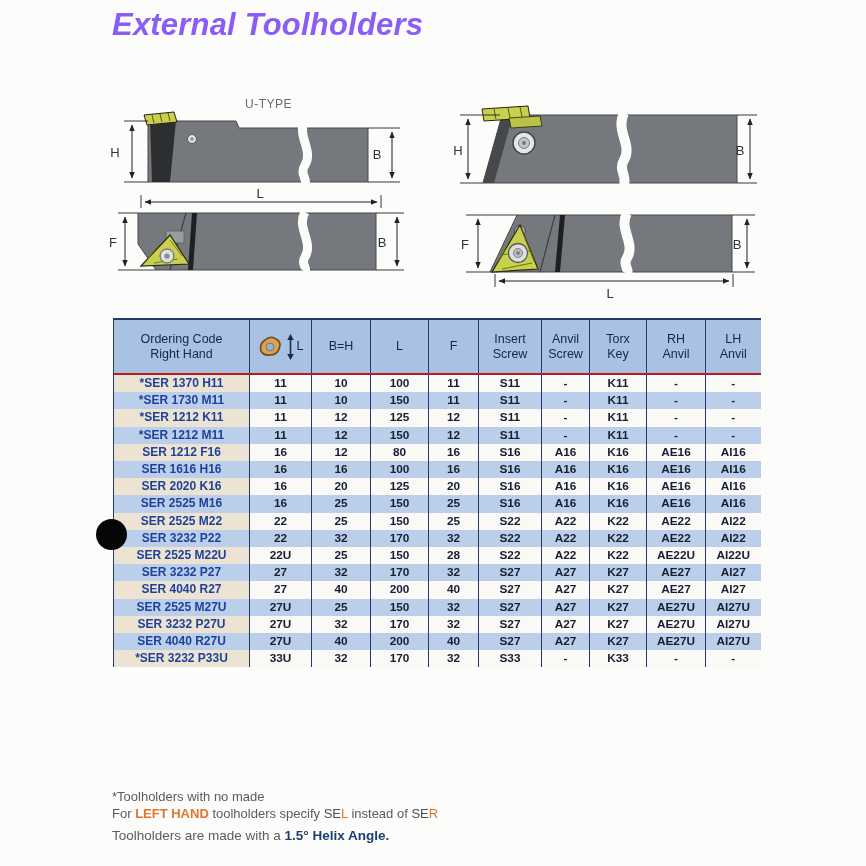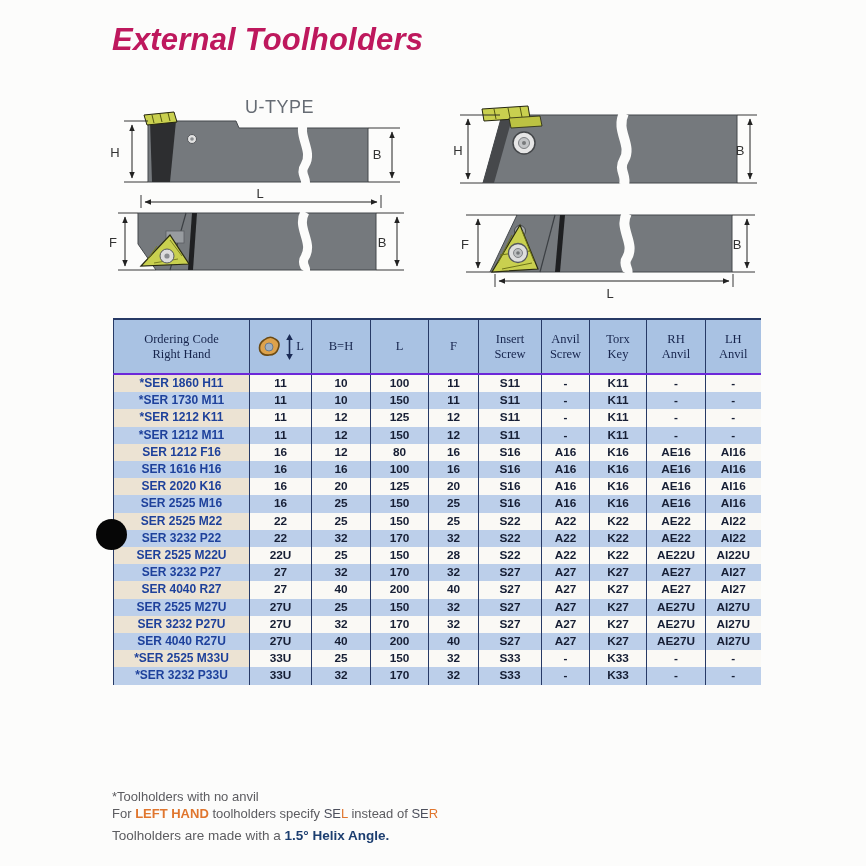--- a/index.html
+++ b/index.html
@@ -2,44 +2,44 @@
 <html><head>
 <meta charset="utf-8">
 <style>
   html,body { margin:0; padding:0; background:#e9e9e9; }
   .page {
     position:relative; width:866px; height:866px; margin:0 auto;
     background:#fcfcfb; overflow:hidden;
     font-family:"Liberation Sans", sans-serif;
   }
   .title {
-    position:absolute; left:112px; top:22px;
+    position:absolute; left:112px; top:7px;
     font-size:31px; font-weight:700; font-style:italic;
-    color:#be185d; letter-spacing:0.2px;
+    color:#8b5cf6; letter-spacing:0.2px;
   }
   .utype {
     position:absolute; left:245px; top:97px;
-    font-size:18px; color:#666c74; letter-spacing:0.5px;
+    font-size:12px; color:#666c74; letter-spacing:0.5px;
   }
   svg.diag { position:absolute; }
   #diagLeft  { left:108px; top:108px; }
   #diagRight { left:452px; top:103px; }
   svg text { font-family:"Liberation Sans", sans-serif; font-size:13px; fill:#333; }
 
   table.spec {
     position:absolute; left:113px; top:318px; width:647px;
     border-collapse:collapse; table-layout:fixed;
     border-top:2px solid #273a66;
   }
   .spec th {
     background:#a9c2e3; color:#16244c; font-weight:400;
     font-size:12.5px; line-height:1.18; height:53px;
     border-left:1.5px solid #273a66; vertical-align:middle; padding:0;
   }
-  .spec thead tr { border-bottom:2px solid #6d28d9;font-family:Liberation Serif, serif; }
+  .spec thead tr { border-bottom:2px solid #b91c1c; }
   .spec td {
     height:17.2px; text-align:center; font-size:11.8px; font-weight:700;
     color:#161e34; border-left:1.5px solid #273a66; padding:0;
     line-height:17.2px; overflow:hidden;
   }
   .spec tbody tr:nth-child(odd)  { background:#faf9f5; }
   .spec tbody tr:nth-child(even) { background:#bccfea; }
   .spec tbody tr:nth-child(odd) td:first-child { background:#ece3d3; }
   .spec td:first-child { color:#1e419b; white-space:pre; font-size:12px; }
   .th-icon-wrap { display:flex; align-items:center; justify-content:center; gap:2px; }
@@ -238,21 +238,21 @@
           <div>Anvil</div>
         </th>
         <th>
           <div>LH</div>
           <div>Anvil</div>
         </th>
       </tr>
     </thead>
     <tbody>
         <tr>
-          <td>*SER 1860 H11</td>
+          <td>*SER 1370 H11</td>
           <td>11</td>
           <td>10</td>
           <td>100</td>
           <td>11</td>
           <td>S11</td>
           <td>-</td>
           <td>K11</td>
           <td>-</td>
           <td>-</td>
         </tr>
@@ -430,50 +430,38 @@
           <td>40</td>
           <td>200</td>
           <td>40</td>
           <td>S27</td>
           <td>A27</td>
           <td>K27</td>
           <td>AE27U</td>
           <td>AI27U</td>
         </tr>
         <tr>
-          <td>*SER 2525 M33U</td>
-          <td>33U</td>
-          <td>25</td>
-          <td>150</td>
-          <td>32</td>
-          <td>S33</td>
-          <td>-</td>
-          <td>K33</td>
-          <td>-</td>
-          <td>-</td>
-        </tr>
-        <tr>
           <td>*SER 3232 P33U</td>
           <td>33U</td>
           <td>32</td>
           <td>170</td>
           <td>32</td>
           <td>S33</td>
           <td>-</td>
           <td>K33</td>
           <td>-</td>
           <td>-</td>
         </tr>
       </tbody>
   </table>
 
   <div class="hole"></div>
 
   <div class="fn fn1">
-    <span>*Toolholders with no anvil</span>
+    <span>*Toolholders with no made</span>
   </div>
   <div class="fn fn2">
     <span>For </span><span class="orange-bold">LEFT HAND</span><span> toolholders specify </span><span class="code-gray">SE</span><span class="orange-letter">L</span><span> instead of </span><span class="code-gray">SE</span><span class="orange-letter">R</span>
   </div>
   <div class="fn fn3">
     <span>Toolholders are made with a </span><span class="navy-bold">1.5° Helix Angle</span><span class="navy-bold">.</span>
   </div>
 
 </div>
 

